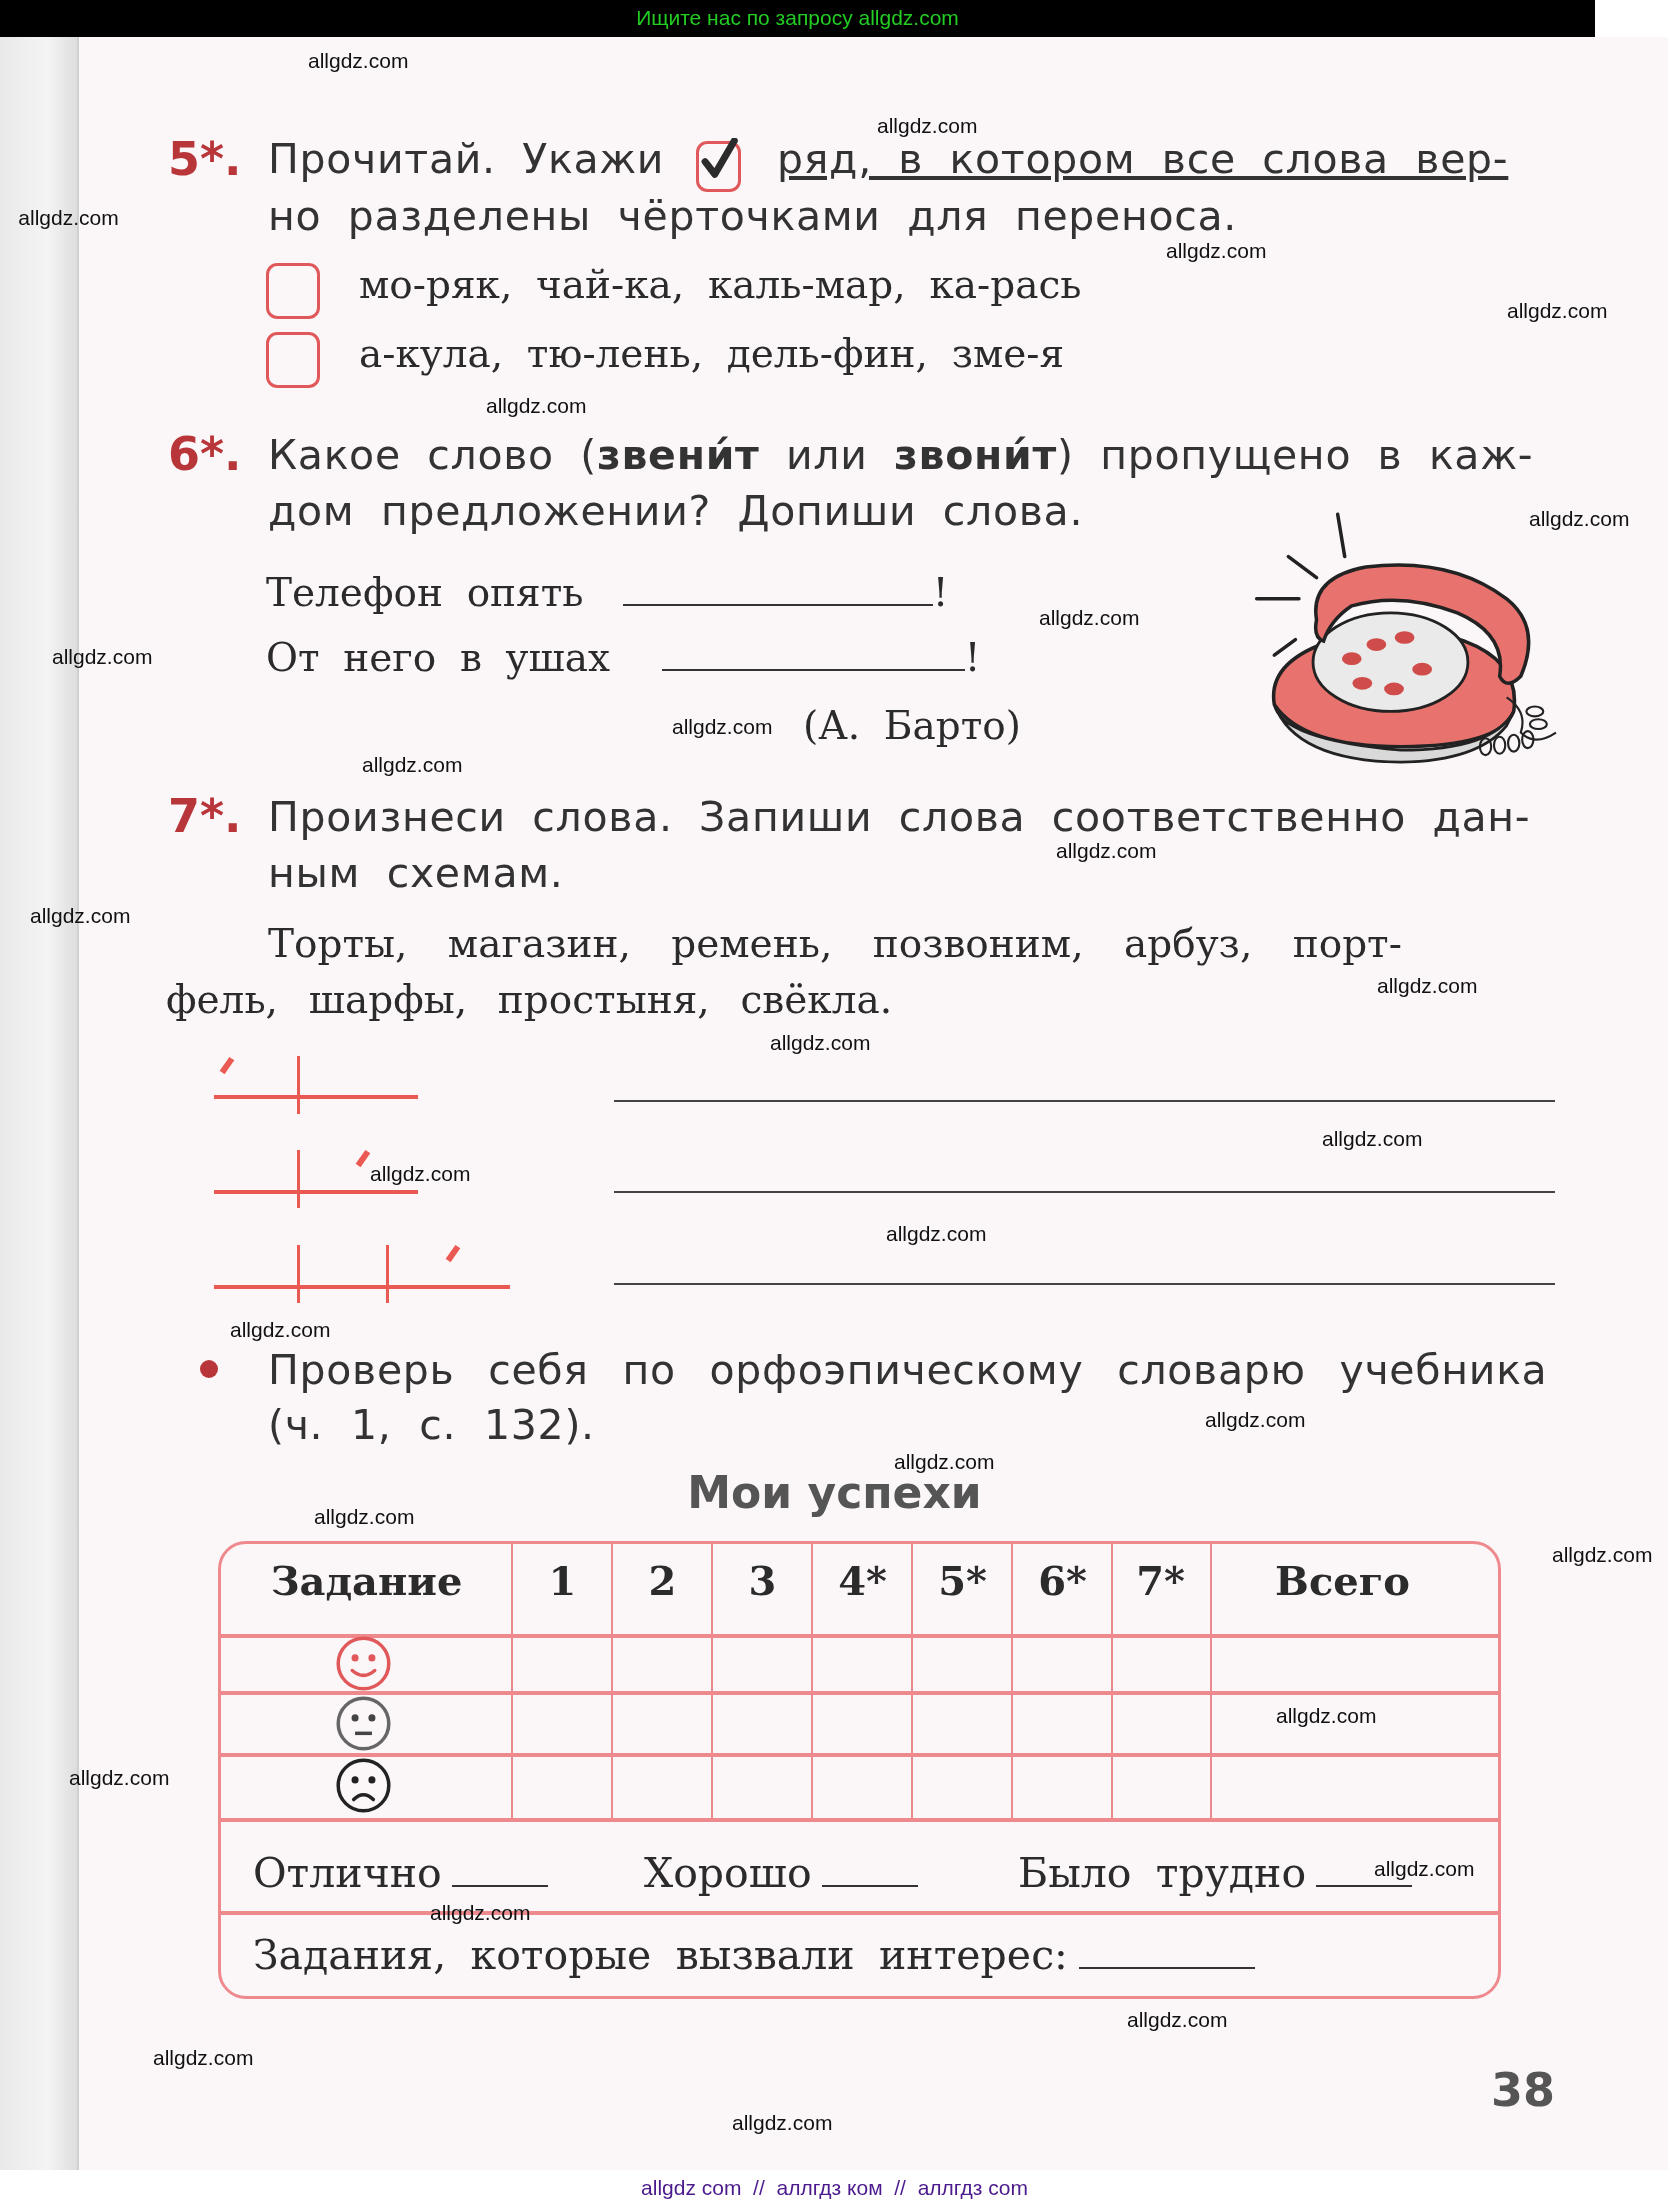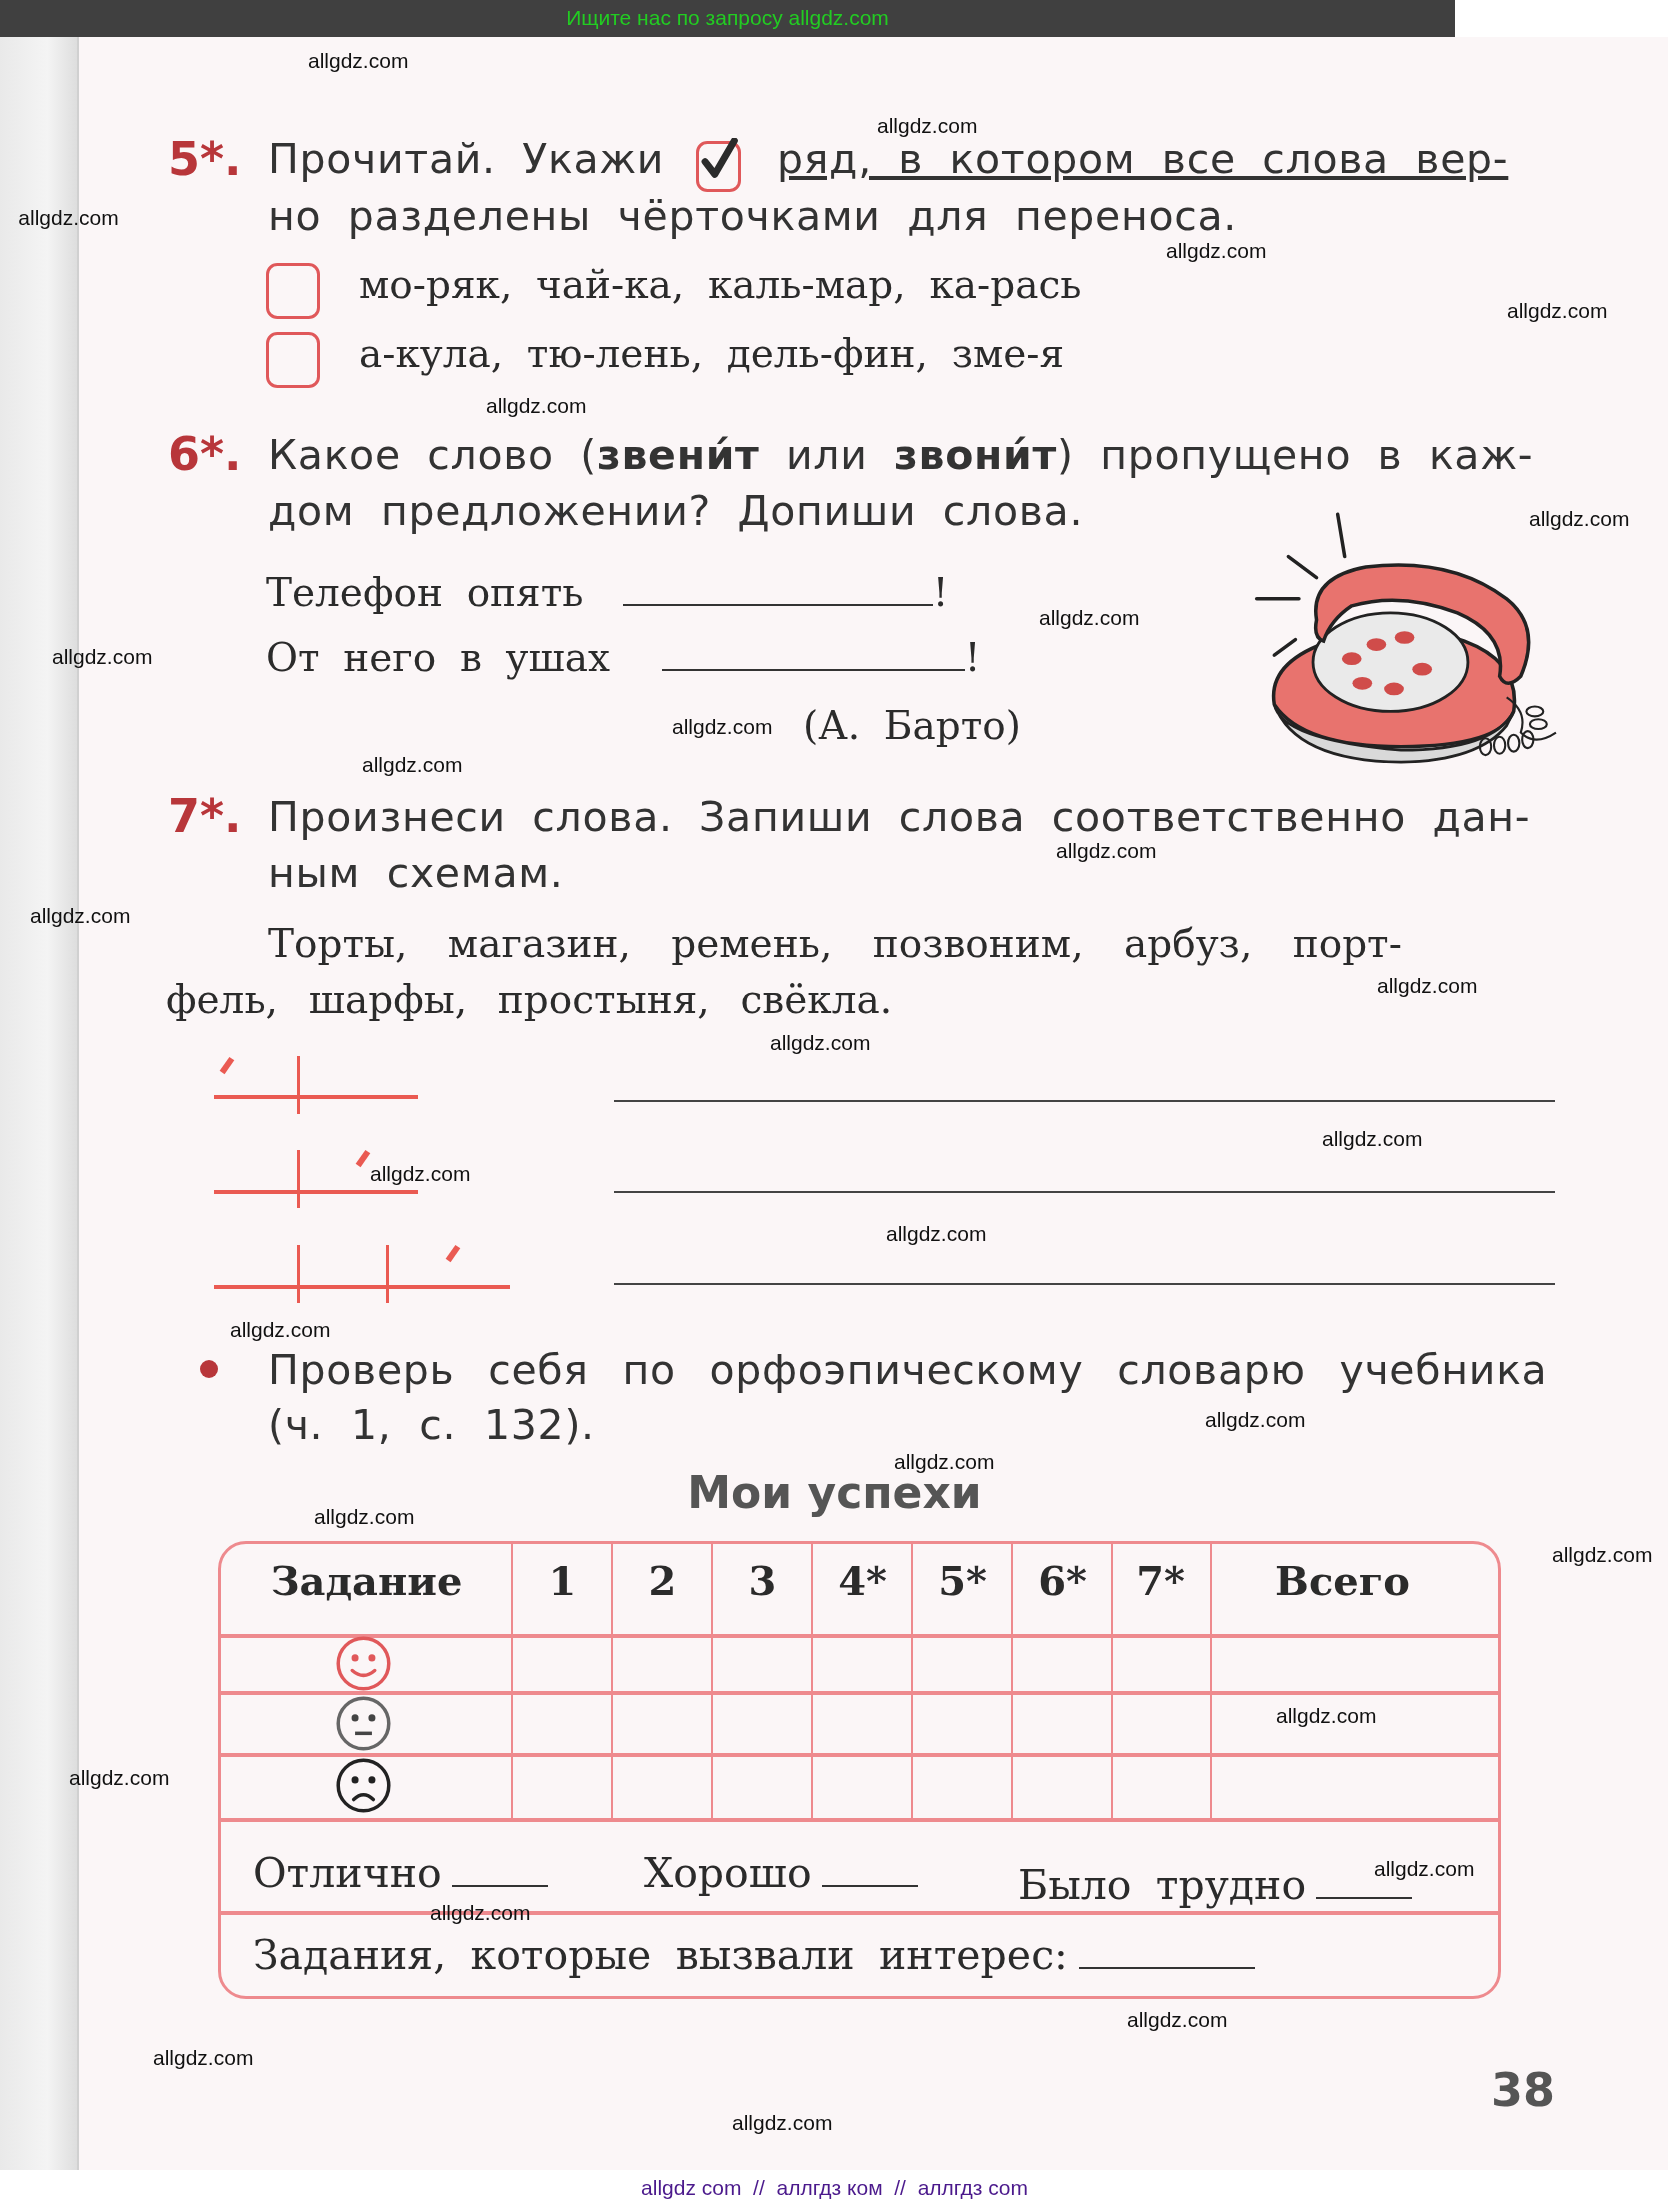--- a/index.html
+++ b/index.html
@@ -1,18 +1,18 @@
 <!DOCTYPE html>
 <html style="font-size:11.3px"><head>
 <meta charset="utf-8">
 <style>
   html, body { margin:0; padding:0; }
   body { width:1669px; height:2205px; position:relative; overflow:hidden; background:#ffffff; font-family:"DejaVu Sans", sans-serif; color:#2b2b2b; }
   .abs { position:absolute; }
-  .top-banner { left:0; top:0; width:1455px; height:37px; background:#404040; text-align:center; }
+  .top-banner { left:0; top:0; width:1595px; height:37px; background:#000000; text-align:center; }
   .top-banner span { font-family:"Liberation Sans", sans-serif; font-size:21px; color:#22cc22; line-height:35px; }
   .bottom-banner { left:0; top:2170px; width:1669px; height:35px; background:#fff; text-align:center; }
   .bottom-banner span { font-family:"Liberation Sans", sans-serif; font-size:21px; color:#4b1a8c; line-height:35px; }
   .page { left:0; top:37px; width:1669px; height:2133px; background:#fbf6f7; }
   .gutter { left:0; top:37px; width:79px; height:2133px; background:linear-gradient(90deg,#e9e9e9 0%,#f4f4f4 60%,#dcdcdc 100%); }
   .gutter-line { left:77px; top:37px; width:2.1px; height:2133px; background:#d0d0d0; }
   .wm { font-family:"Liberation Sans", sans-serif; font-size:21px; color:#111; white-space:nowrap; }
   .num { font-family:"DejaVu Sans", sans-serif; font-weight:bold; color:#b8363a; font-size:46px; }
   .sans { font-family:"DejaVu Sans", sans-serif; font-size:41px; color:#333; white-space:nowrap; letter-spacing:0.7px; word-spacing:12.7px; }
   .serif { font-family:"DejaVu Serif", serif; font-size:39px; color:#2b2b2b; white-space:nowrap; word-spacing:11.3px; }
@@ -172,21 +172,21 @@
     <circle cx="54" cy="34" r="5" fill="#222"></circle>
   <path d="M28 62 Q42 48 56 62" fill="none" stroke="#222" stroke-width="5" stroke-linecap="round"></path>
 </svg>
 
 <div class="abs serif" style="left:253px;top:1849px;font-size:41px;">
   <span>Отлично</span><span class="blank" style="width:96px;margin-left:10px;"></span>
 </div>
 <div class="abs serif" style="left:644px;top:1849px;font-size:41px;">
   <span>Хорошо</span><span class="blank" style="width:96px;margin-left:10px;"></span>
 </div>
-<div class="abs serif" style="left:1018px;top:1849px;font-size:41px;margin-top:12px;">
+<div class="abs serif" style="left:1018px;top:1849px;font-size:41px;">
   <span>Было трудно</span><span class="blank" style="width:96px;margin-left:10px;"></span>
 </div>
 <div class="abs serif" style="left:253px;top:1931px;font-size:41px;">
   <span>Задания, которые вызвали интерес:</span><span class="blank" style="width:176px;margin-left:11.3px;"></span>
 </div>
 
 <div class="abs" style="left:1491px;top:2063px;font-family:'DejaVu Sans',sans-serif;font-weight:bold;font-size:46px;color:#555;">38</div>
 
 <div class="abs wm" style="left:308px;top:49px;">allgdz.com</div>
 <div class="abs wm" style="left:877px;top:114px;">allgdz.com</div>

